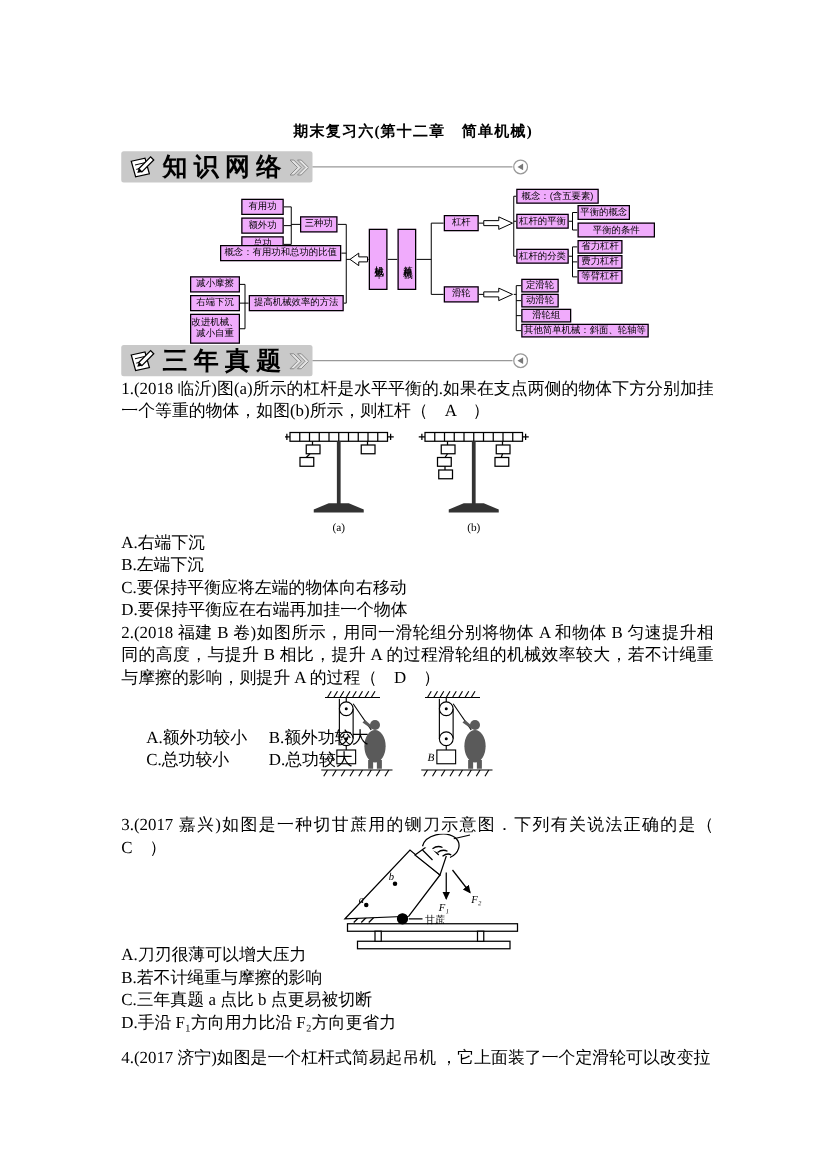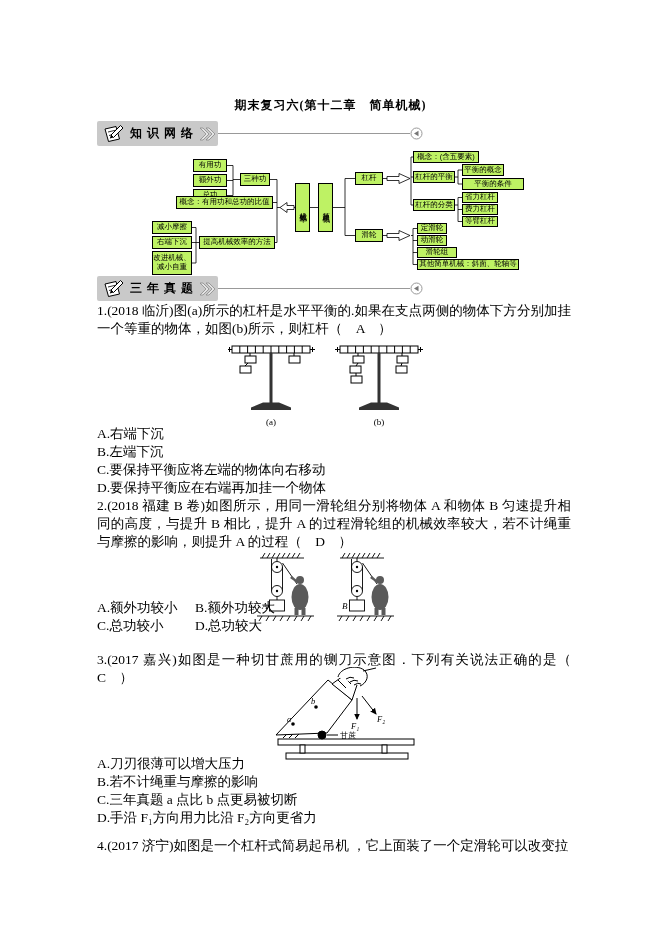--- a/index.html
+++ b/index.html
@@ -4,28 +4,28 @@
 <style>
   html,body{margin:0;padding:0;background:#fff;}
   .page{position:relative;width:661px;height:935px;background:#fff;overflow:hidden;
         font-family:"Liberation Serif",serif;color:#000;}
   .title{position:absolute;top:97px;left:0;width:100%;text-align:center;
          font-size:12px;font-weight:bold;letter-spacing:1px;}
   
   .section-row{position:absolute;left:97px;width:326px;height:25px;display:flex;align-items:center;}
   .badge{display:flex;align-items:center;background:#c9c9c9;height:25px;
          padding:0 3px 0 6px;border-radius:2px;flex:0 0 auto;}
-  .badge-txt{font-weight:bold;font-size:12px;letter-spacing:5px;margin:0 1px 0 6px;
+  .badge-txt{font-weight:bold;font-size:20px;letter-spacing:5px;margin:0 1px 0 6px;
              font-family:"Liberation Sans",sans-serif;}
   .rule{flex:1;height:0;border-top:1px solid #999;}
   .end-circle{flex:0 0 auto;}
   
   .map{position:absolute;left:140px;top:150px;width:430px;height:130px;}
   .map svg.wires{position:absolute;left:0;top:0;}
-  .mbox{position:absolute;border:1px solid #000;background:#bef264;box-sizing:border-box;
+  .mbox{position:absolute;border:1px solid #000;background:#f0abfc;box-sizing:border-box;
         display:flex;align-items:center;justify-content:center;
         font-size:7.5px;line-height:1.15;white-space:nowrap;text-align:center;
         font-family:"Liberation Sans",sans-serif;}
   .mbox.wrap{white-space:normal;}
   .mv{writing-mode:vertical-rl;text-orientation:upright;white-space:normal;letter-spacing:1px;}
   
   .text-block{position:absolute;left:97px;width:474px;font-size:13.5px;line-height:18px;
               text-align:justify;}
   .opt{display:block;}
   .q2grid{display:grid;grid-template-columns:98px auto;}
@@ -309,21 +309,21 @@
         <circle cx="44" cy="29" r="4"></circle>
         <polygon points="41,32 34,27 36,25 43,31"></polygon>
         <ellipse cx="44" cy="46" rx="8.5" ry="13"></ellipse>
         <rect x="38.5" y="57" width="4" height="7"></rect>
           <rect x="45.5" y="57" width="4" height="7"></rect>
       </g>
       <text x="11.5" y="58" font-size="9" font-style="italic" text-anchor="end">B</text>
     </g>
   </svg>
 
-  <div class="text-block q2grid" style="top:599px;">
+  <div class="text-block q2grid" style="top:581px;margin-left:20px;">
     <span>A.额外功较小</span>
     <span>B.额外功较大</span>
     <span>C.总功较小</span>
     <span>D.总功较大</span>
   </div>
 
   <div class="text-block" style="top:651px;">3.(2017 嘉兴)如图是一种切甘蔗用的铡刀示意图．下列有关说法正确的是（　C　）</div>
 
   <svg class="fig" style="left:266px;top:667px;" width="160" height="100" viewBox="0 0 160 100">
     <defs>

